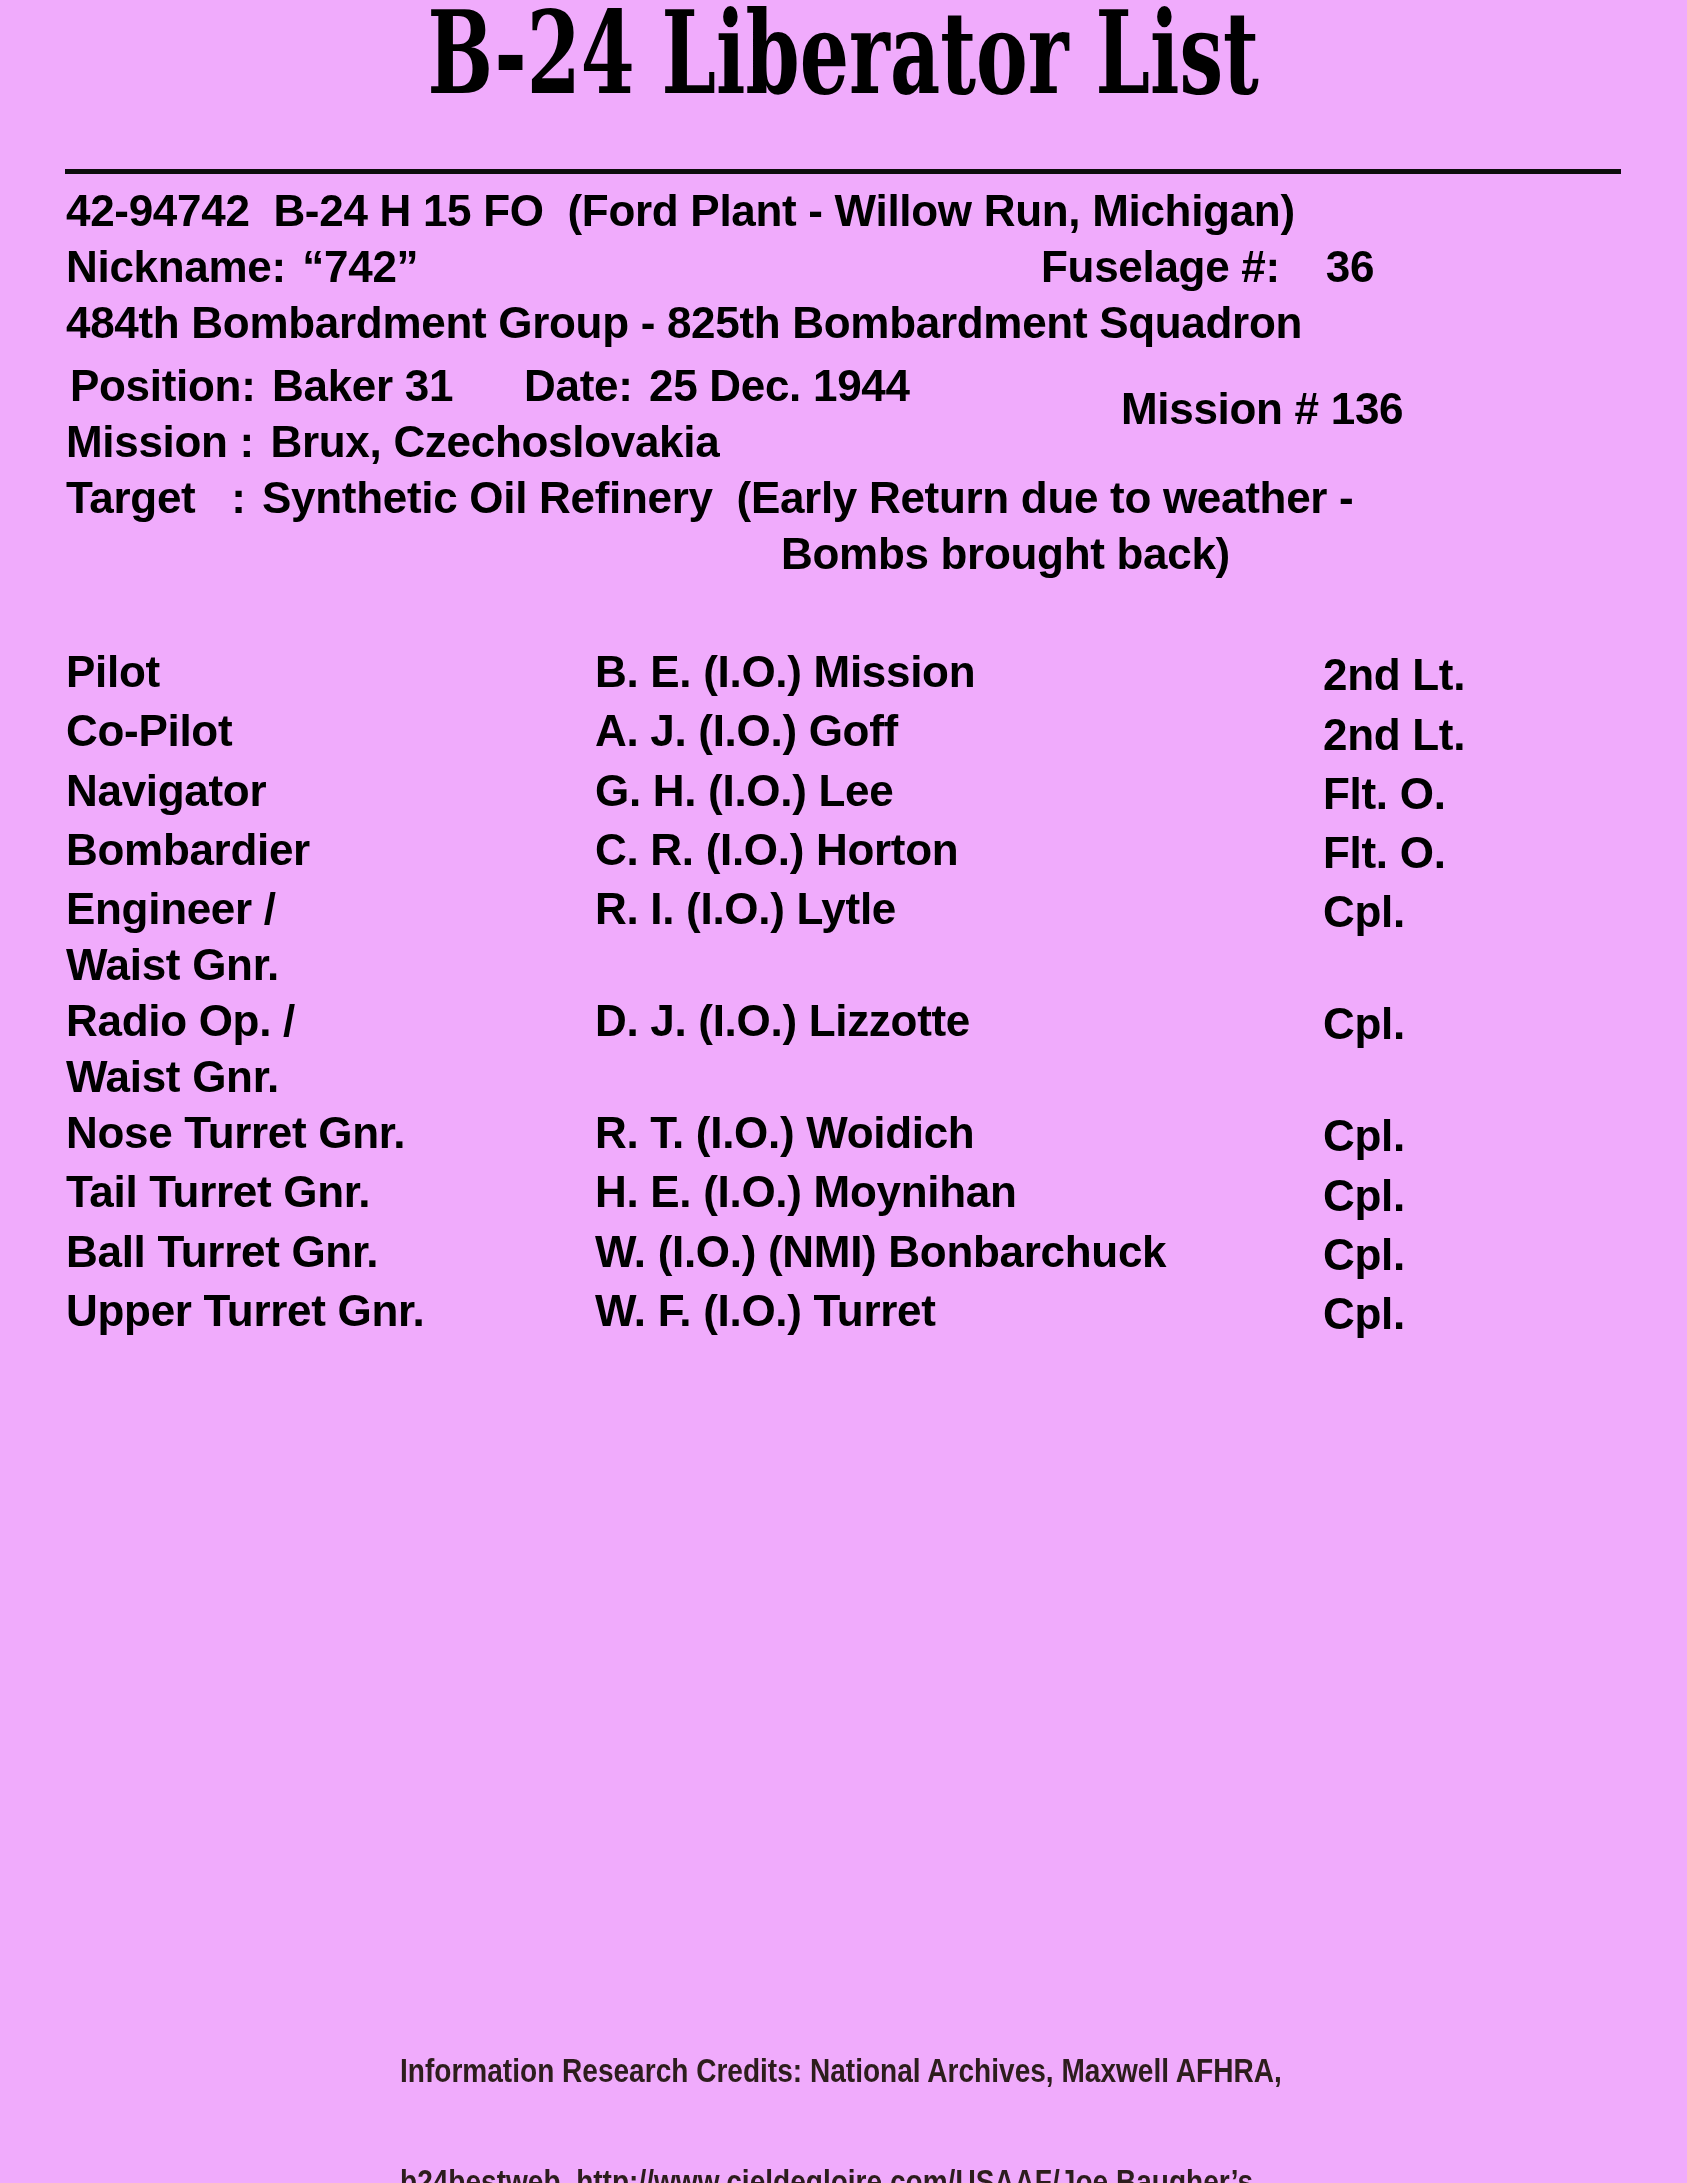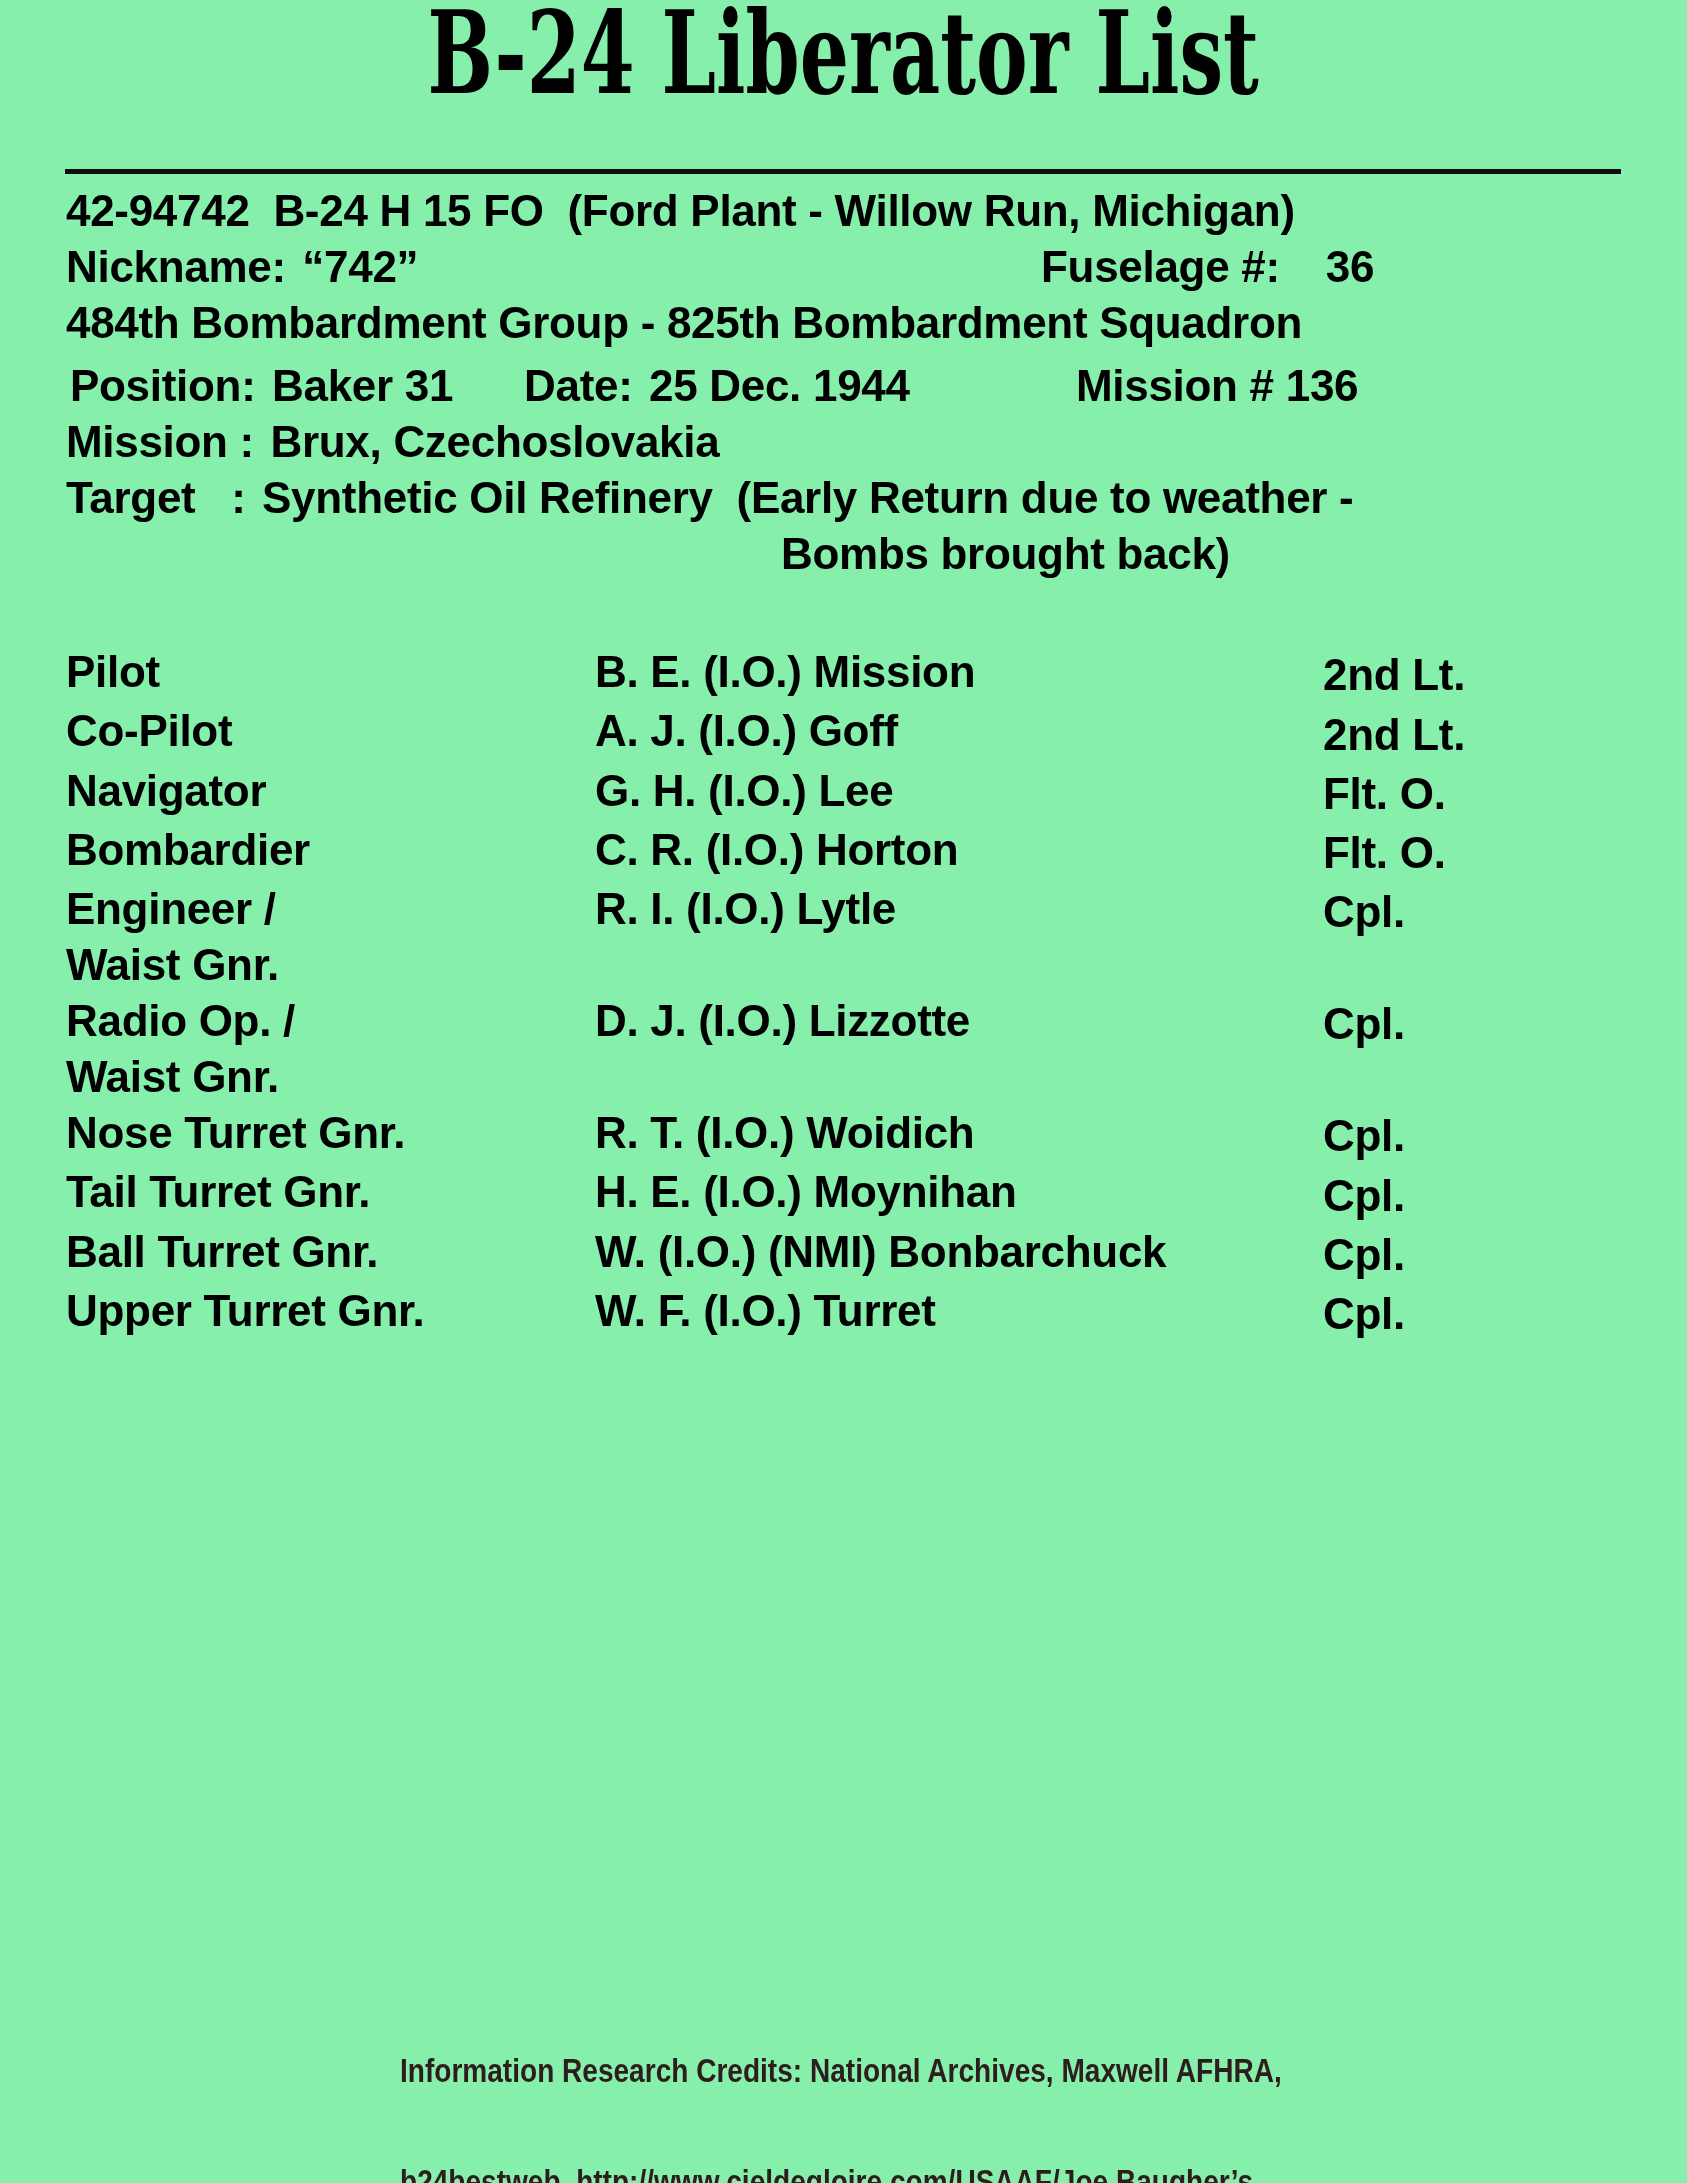--- a/index.html
+++ b/index.html
@@ -4,21 +4,21 @@
 <style>
   html, body {
     margin: 0;
     padding: 0;
     background: #ffffff;
   }
   .page {
     position: relative;
     width: 1687px;
     height: 2183px;
-    background: #86efac;
+    background: #f0abfc;
     color: #000000;
     font-family: "Liberation Sans", sans-serif;
     overflow: hidden;
   }
 
   
   .masthead-title {
     position: absolute;
     top: -4px;
     left: 0;
@@ -73,21 +73,21 @@
   }
   .info-block    { top: 183px; width: 1555px; }
   .mission-block { top: 358px; width: 1555px; }
   .line { position: relative; height: 56px; }
   .pre { white-space: pre; }
   .abs { position: absolute; top: 0; white-space: pre; }
 
   .fuselage-wrap   { left: 975px; }
   .pos-wrap        { left: 4px; }
   .date-wrap       { left: 458px; }
-  .missionnum-wrap { left: 1010px; }
+  .missionnum-wrap { left: 1055px; margin-top: 23px; }
   .bombs-wrap      { left: 715px; }
   .val-gap         { margin-left: 16.5px; }
   .fus-gap         { margin-left: 46px; }
 
   
   .crew-grid {
     position: absolute;
     left: 66px;
     top: 644px;
     display: grid;

